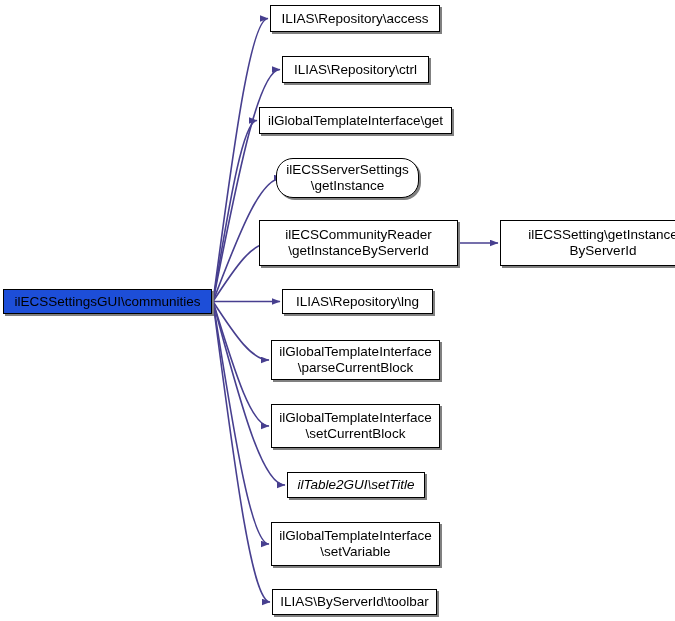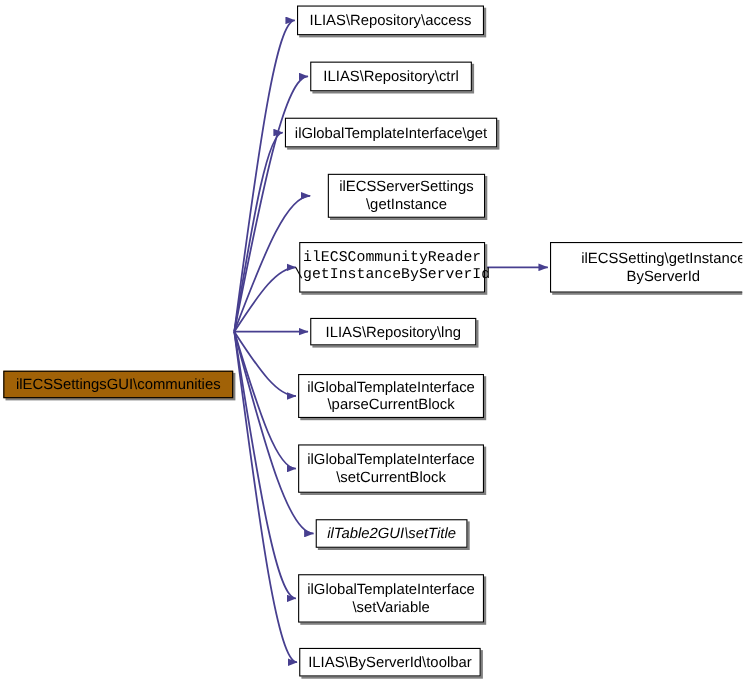--- a/index.html
+++ b/index.html
@@ -33,22 +33,21 @@
     justify-content: center;
     text-align: center;
     font-size: 13.5px;
     line-height: 16px;
     color: #000000;
     white-space: pre-line;
     box-shadow: 2px 2px 0 0 #808080;
     z-index: 2;
   }
   .node.root {
-    background: #a16207;
-    margin-top: 48px;
+    background: #1d4ed8;
   }
 </style>
 </head>
 <body>
 
 <div id="canvas">
   <svg id="edge-layer" viewBox="0 0 675 621">
       <defs>
         <marker id="arrowhead" markerWidth="9" markerHeight="7" refX="8.5" refY="3.5" orient="auto" markerUnits="userSpaceOnUse">
           <path d="M0,0 L9,3.5 L0,7 Z" fill="#473f8f"></path>
@@ -65,23 +64,23 @@
       <path d="M213,301.5 C243.24,415.27 263.4,485 285,485" fill="none" stroke="#473f8f" stroke-width="1.6" marker-end="url(#arrowhead)"></path>
       <path d="M213,301.5 C236.52,451.85 252.2,544 269,544" fill="none" stroke="#473f8f" stroke-width="1.6" marker-end="url(#arrowhead)"></path>
       <path d="M213,301.5 C236.94,487.81 252.9,602 270,602" fill="none" stroke="#473f8f" stroke-width="1.6" marker-end="url(#arrowhead)"></path>
       <path d="M441,243 L498,243" fill="none" stroke="#473f8f" stroke-width="1.6" marker-end="url(#arrowhead)"></path>
     </svg>
   <div id="node-layer">
       <div class="node root" style="left: 3px; top: 289px; width: 209px; height: 25px;">ilECSSettingsGUI\communities</div>
       <div class="node" style="left: 270px; top: 5px; width: 170px; height: 27px; text-align: right;">ILIAS\Repository\access</div>
       <div class="node" style="left: 282px; top: 56px; width: 147px; height: 27px;">ILIAS\Repository\ctrl</div>
       <div class="node" style="left: 259px; top: 107px; width: 193px; height: 27px;">ilGlobalTemplateInterface\get</div>
-      <div class="node" style="left: 298px; top: 158px; width: 143px; height: 40px;">ilECSServerSettings
+      <div class="node" style="left: 276px; top: 158px; width: 143px; height: 40px; border-radius: 17px;">ilECSServerSettings
 \getInstance</div>
-      <div class="node" style="left: 272px; top: 220px; width: 169px; height: 46px; font-family: Liberation Mono, monospace;">ilECSCommunityReader
+      <div class="node" style="left: 259px; top: 220px; width: 199px; height: 46px;">ilECSCommunityReader
 \getInstanceByServerId</div>
       <div class="node" style="left: 500px; top: 220px; width: 206px; height: 46px;">ilECSSetting\getInstance
 ByServerId</div>
       <div class="node" style="left: 282px; top: 289px; width: 151px; height: 25px;">ILIAS\Repository\lng</div>
       <div class="node" style="left: 271px; top: 340px; width: 169px; height: 40px;">ilGlobalTemplateInterface
 \parseCurrentBlock</div>
       <div class="node" style="left: 271px; top: 404px; width: 169px; height: 44px;">ilGlobalTemplateInterface
 \setCurrentBlock</div>
       <div class="node" style="left: 287px; top: 472px; width: 138px; height: 26px; font-style: italic;">ilTable2GUI\setTitle</div>
       <div class="node" style="left: 271px; top: 522px; width: 169px; height: 44px;">ilGlobalTemplateInterface

